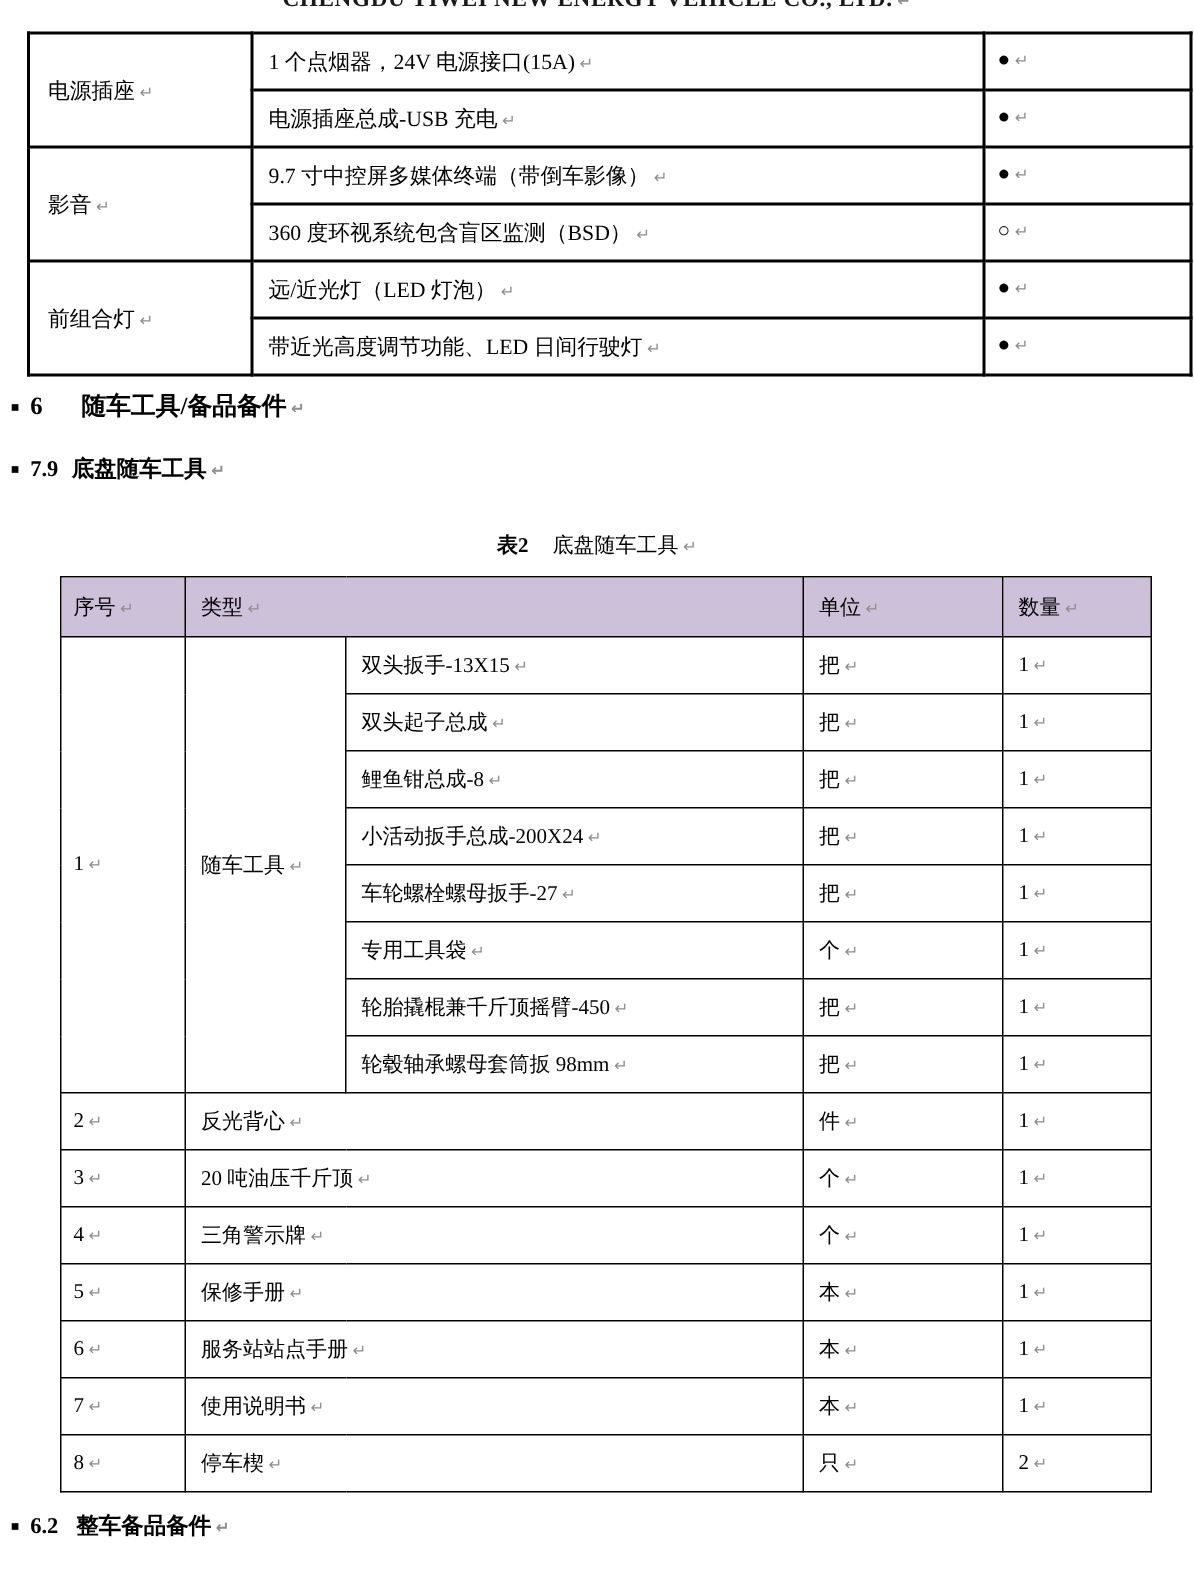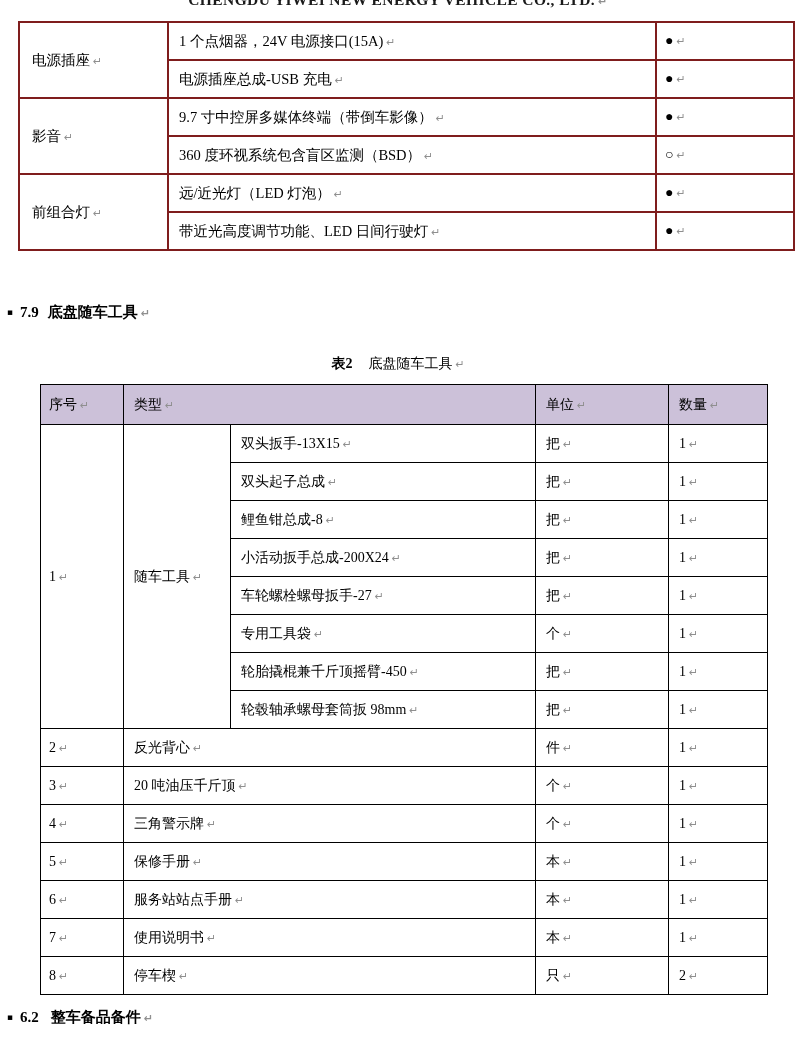--- a/index.html
+++ b/index.html
@@ -3,21 +3,21 @@
 <meta charset="utf-8">
 <style>
   html,body{margin:0;padding:0;background:#fff;}
   .page{position:relative;width:796px;height:1056px;background:#fff;overflow:hidden;
         font-family:"Liberation Serif","DejaVu Serif",serif;color:#000;}
   .doc-header{position:absolute;top:-9px;left:0;right:0;text-align:center;
         font-weight:bold;font-size:15.5px;letter-spacing:.4px;color:#1a1a1a;white-space:nowrap;}
   table{border-collapse:collapse;table-layout:fixed;}
   
   .t1{position:absolute;left:18px;top:21px;width:775px;}
-  .t1 td{border:2px solid #7f1d1d;font-size:14.5px;padding:0 0 0 10px;vertical-align:middle;
+  .t1 td{border:2px solid #000000;font-size:14.5px;padding:0 0 0 10px;vertical-align:middle;
          overflow:hidden;white-space:nowrap;}
   .t1 tr{height:38px;}
   .t1 .lbl{padding-left:12px;}
   .t1 .mark{font-size:14px;padding-left:8px;}
   
   .h{position:absolute;left:7px;font-weight:bold;white-space:nowrap;}
   .h .bullet{display:inline-block;font-size:9px;vertical-align:2px;margin-right:7px;
              font-family:"DejaVu Sans",sans-serif;}
   .h6{top:260px;font-size:16.5px;}
   .h6 .num{margin-right:26px;}
@@ -76,20 +76,23 @@
         <td>远/近光灯（LED 灯泡）<span class="pmark">↵</span></td>
         <td class="mark">●<span class="pmark">↵</span></td>
       </tr>
       <tr>
         <td>带近光高度调节功能、LED 日间行驶灯<span class="pmark">↵</span></td>
         <td class="mark">●<span class="pmark">↵</span></td>
       </tr>
     </tbody>
   </table>
 
+  <div class="h h6">
+    <span class="bullet">▪</span><span class="num">6</span><span>随车工具/备品备件<span class="pmark">↵</span></span>
+  </div>
 
   <div class="h h61">
     <span class="bullet">▪</span><span class="num">7.9</span><span>底盘随车工具<span class="pmark">↵</span></span>
   </div>
 
   <div class="caption">
     <span class="cap-num">表2</span><span>底盘随车工具<span class="pmark">↵</span></span>
   </div>
 
   <table class="t2">

